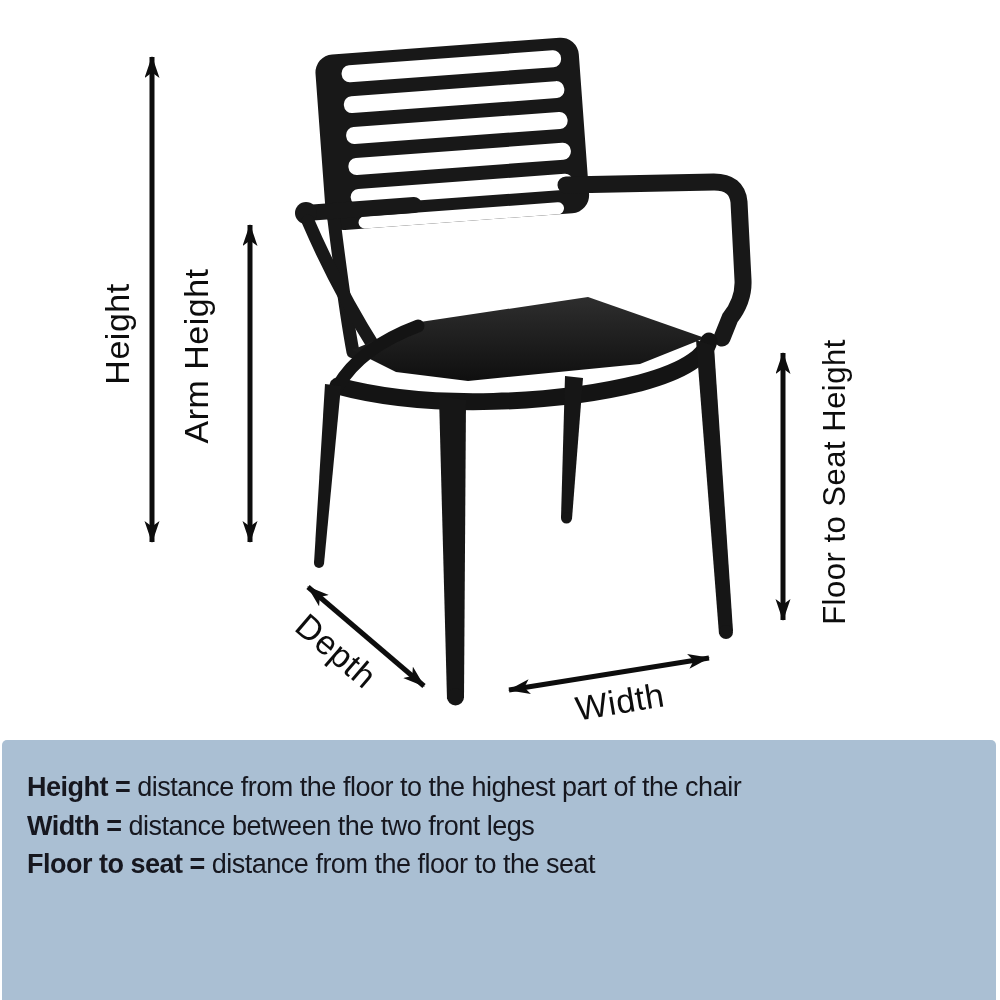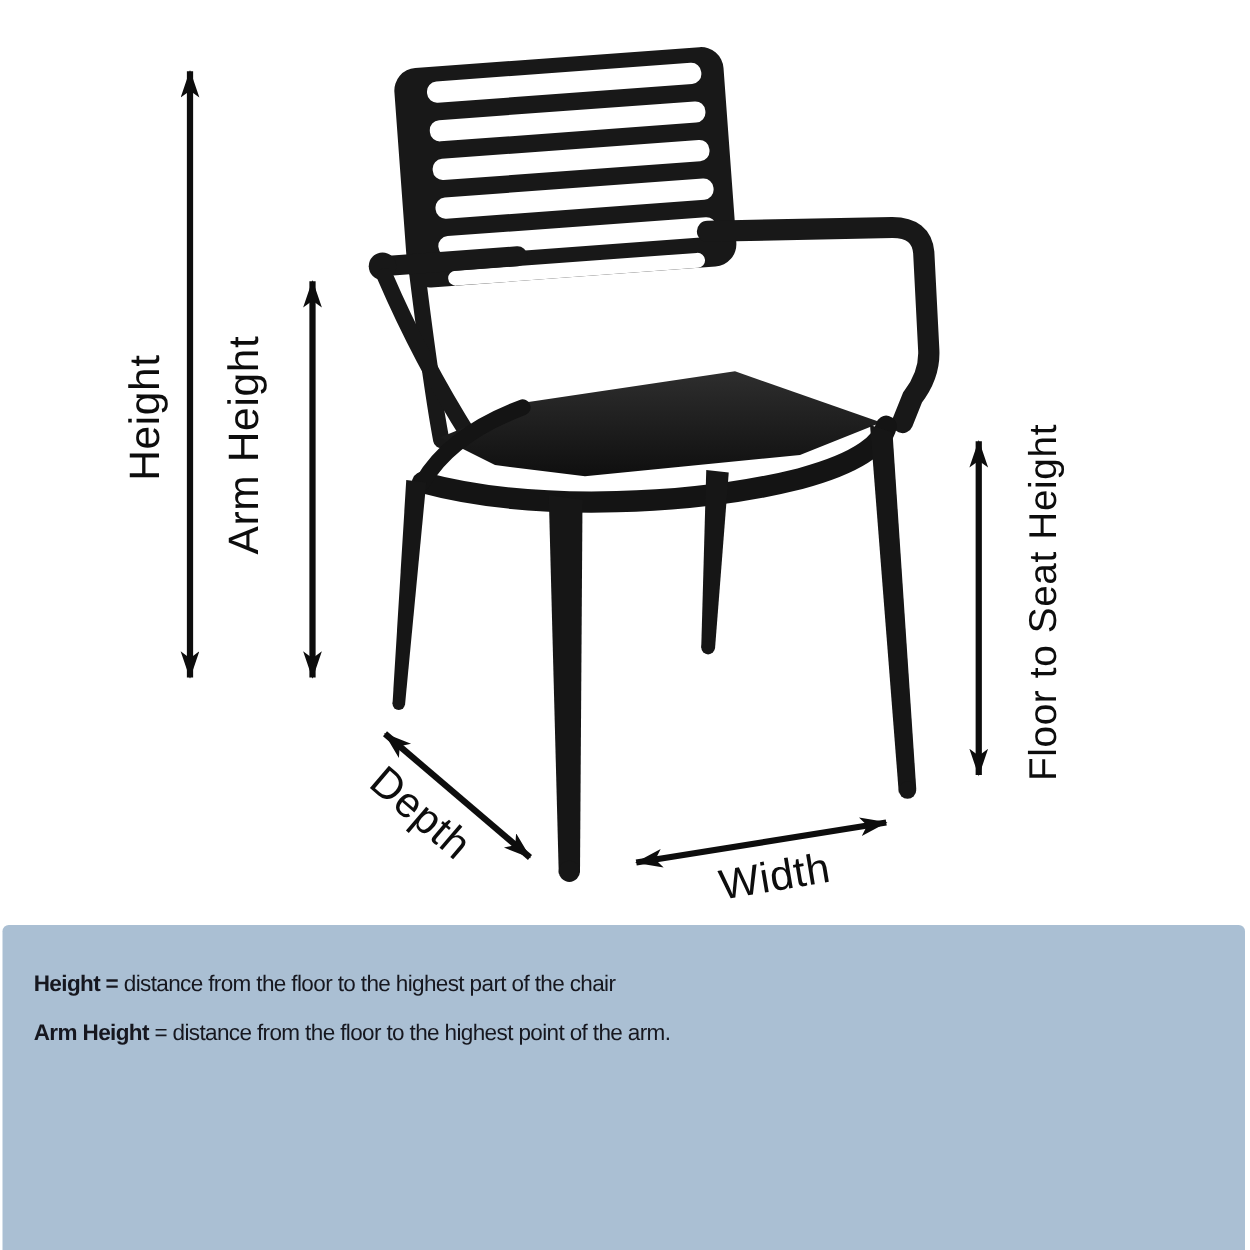--- a/index.html
+++ b/index.html
@@ -39,21 +39,21 @@
     top: 740px;
     width: 994px;
     height: 260px;
     background: #aabfd3;
     border-radius: 5px 5px 0 0;
     box-sizing: border-box;
     padding: 28px 20px 0 25px;
     color: #16171f;
   }
   .legend-line {
-    font-size: 18px;
+    font-size: 27px;
     line-height: 38.6px;
     letter-spacing: -0.5px;
     white-space: nowrap;
   }
   .legend-line .term { font-weight: 700; }
 </style>
 </head>
 <body>
 
 <div id="stage">
@@ -123,18 +123,22 @@
   <div class="dim-label rot-ccw" id="floor-seat-label">Floor to Seat Height</div>
   <div class="dim-label rot-depth" id="depth-label">Depth</div>
   <div class="dim-label rot-width" id="width-label">Width</div>
 
   <div id="legend-panel">
     <div class="legend-line">
       <span class="term">Height =</span>
       <span class="def">distance from the floor to the highest part of the chair</span>
     </div>
     <div class="legend-line">
-      <span class="term">Arm Height</span>
-      <span class="def">= distance from the floor to the highest point of the arm.</span>
+      <span class="term">Width =</span>
+      <span class="def">distance between the two front legs</span>
+    </div>
+    <div class="legend-line">
+      <span class="term">Floor to seat =</span>
+      <span class="def">distance from the floor to the seat</span>
     </div>
   </div>
 
 </div>
 
 </body></html>

